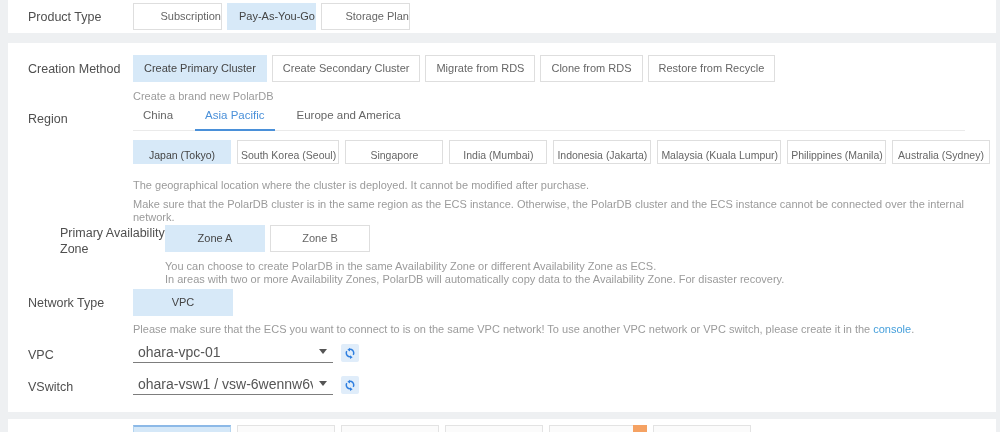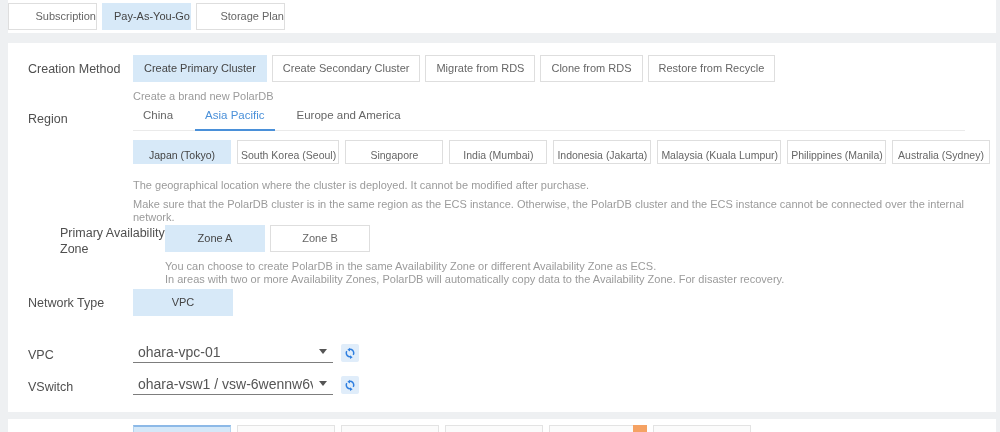--- a/index.html
+++ b/index.html
@@ -104,20 +104,21 @@
     position: relative;
   }
   .pbtn.selected { background: #d5e8f8; border: 1px solid #b3d4f0; border-top: 2px solid #8cb9e7; }
   .pbadge { position: absolute; top: -1px; right: -1px; width: 14px; height: 7px; background: #f5a263; }
 </style>
 </head>
 <body>
 
 <div class="card card1">
   <div class="prow row-static" style="position:relative;height:100%;display:flex;align-items:center;">
+    <div class="flabel">Product Type</div>
     <div class="content btn-group">
       <div class="btn">Subscription</div>
       <div class="btn selected">Pay-As-You-Go</div>
       <div class="btn">Storage Plan</div>
     </div>
   </div>
 </div>
 
 <div class="card card2">
 
@@ -169,20 +170,21 @@
       </div>
     </div>
   </div>
 
   <div class="row r-network">
     <div class="flabel">Network Type</div>
     <div class="content">
       <div class="btn-group">
         <div class="btn selected">VPC</div>
       </div>
+      <div class="help"><span>Please make sure that the ECS you want to connect to is on the same VPC network! To use another VPC network or VPC switch, please create it in the </span><span class="link">console</span><span>.</span></div>
     </div>
   </div>
 
   <div class="row r-vpc">
     <div class="flabel">VPC</div>
     <div class="content select-wrap">
       <div class="select">
         <span class="val">ohara-vpc-01</span>
         <span class="caret"></span>
       </div>

